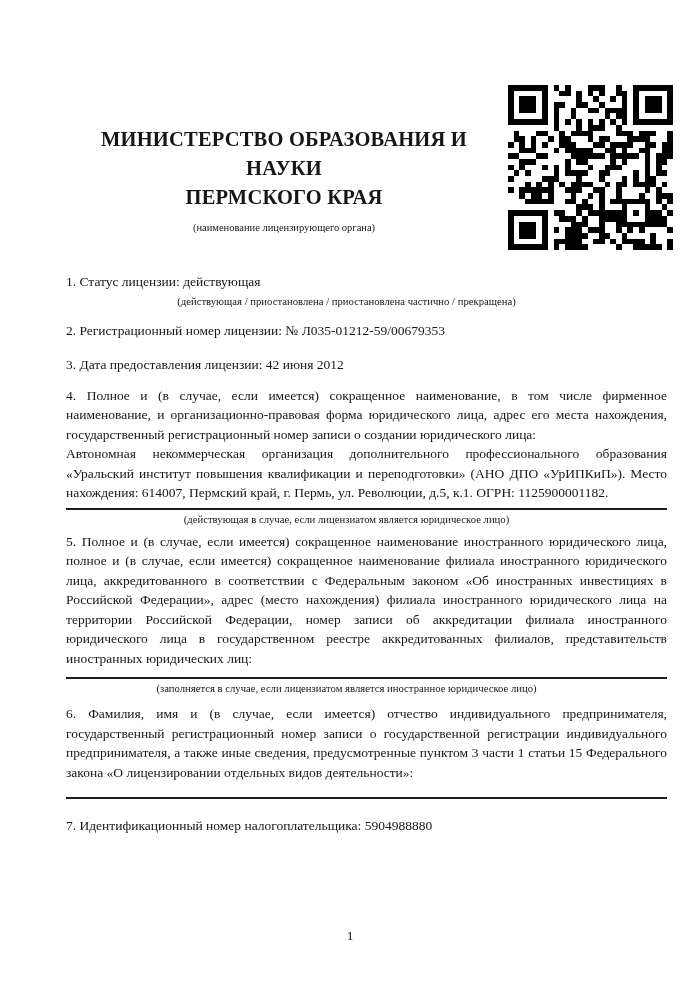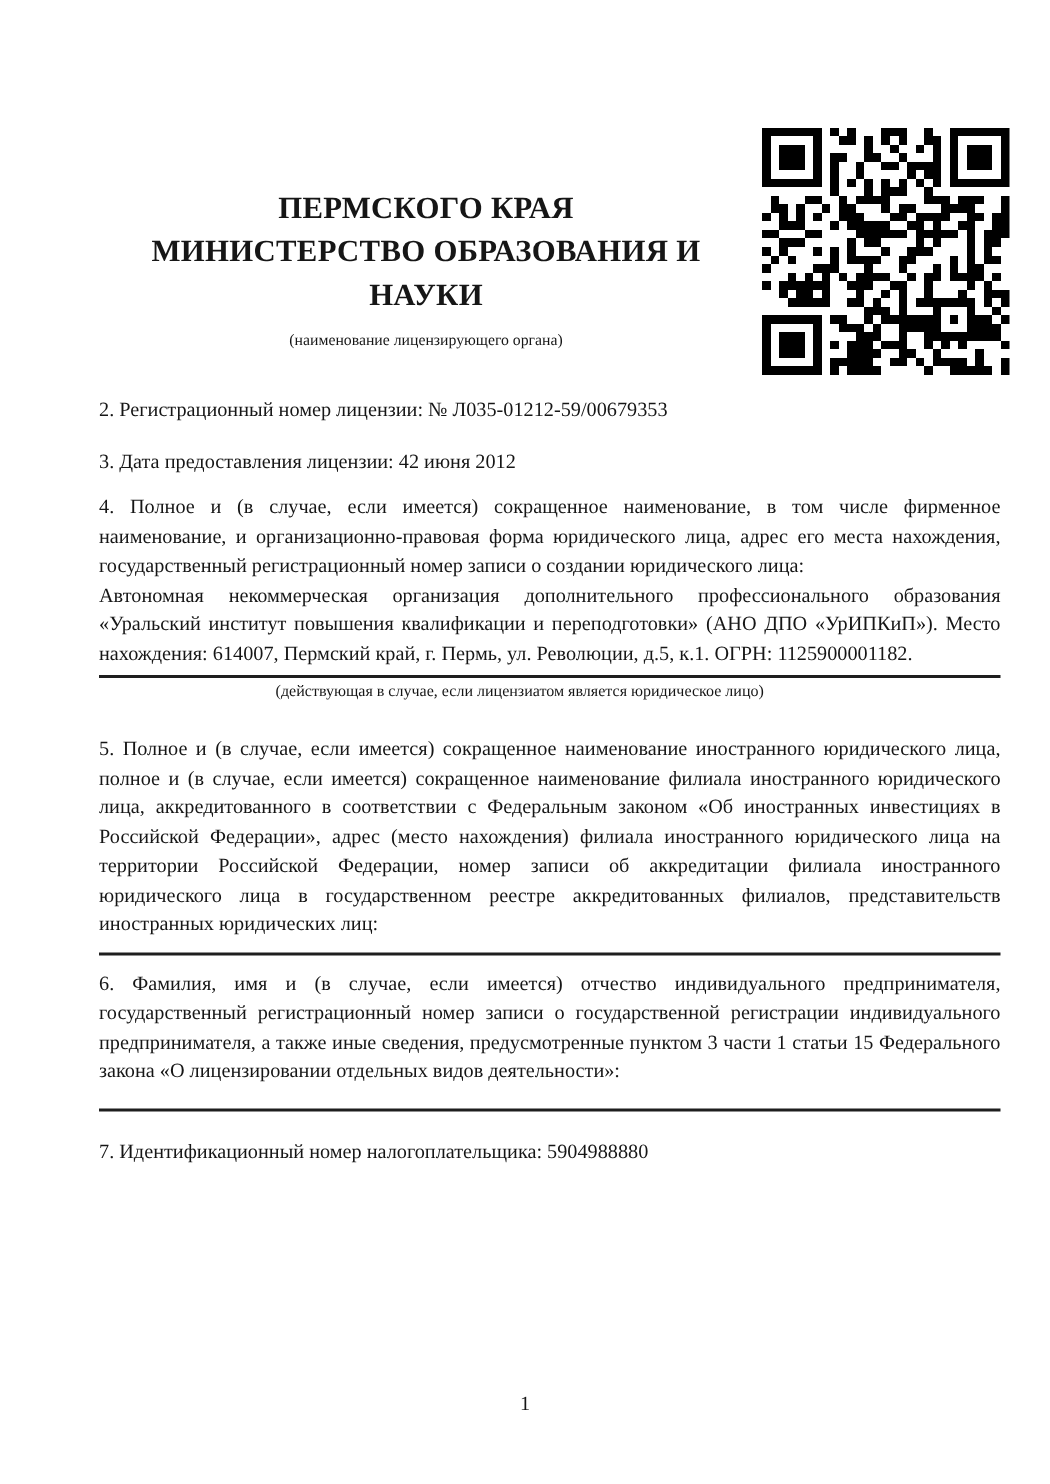--- a/index.html
+++ b/index.html
@@ -26,39 +26,39 @@
   .sec{font-size:13.5px;line-height:19.5px;}
   .just .par{text-align:justify;}
   .note{font-size:10.7px;line-height:13px;text-align:center;padding-right:40px;margin-top:3px;}
   .rule{border-top:2px solid #1e1e1e;height:0;}
 
   .sec-status{margin-top:22px;}
   .sec-regnum{margin-top:13px;}
   .sec-date{margin-top:15px;}
   .sec-legal{margin-top:11px;}
   .sec-legal .rule{margin-top:5px;}
-  .sec-foreign{margin-top:21px;}
+  .sec-foreign{margin-top:6px;}
   .sec-foreign .rule{margin-top:9px;}
   .sec-entrep{margin-top:9px;}
   .sec-entrep .rule{margin-top:15px;}
   .sec-inn{margin-top:17px;}
 
   .footer{position:absolute;top:926px;left:0;width:700px;text-align:center;
           font-size:13.5px;line-height:19.5px;}
 </style>
 </head>
 <body>
 
 <div class="content">
 
   <div class="header-row">
     <div class="ministry">
       <div class="ministry-name">
+        <div>МИНИСТЕРСТВО ОБРАЗОВАНИЯ И НАУКИ</div>
         <div>ПЕРМСКОГО КРАЯ</div>
-        <div>МИНИСТЕРСТВО ОБРАЗОВАНИЯ И НАУКИ</div>
       </div>
       <div class="ministry-caption">(наименование лицензирующего органа)</div>
     </div>
     <div class="qr-wrap">
       <svg id="qr-svg" viewBox="0 0 29 29" width="165" height="165" fill="#000000">
           <rect x="0" y="0" width="1" height="1"></rect>
           <rect x="1" y="0" width="1" height="1"></rect>
           <rect x="2" y="0" width="1" height="1"></rect>
           <rect x="3" y="0" width="1" height="1"></rect>
           <rect x="4" y="0" width="1" height="1"></rect>
@@ -483,40 +483,45 @@
           <rect x="23" y="28" width="1" height="1"></rect>
           <rect x="24" y="28" width="1" height="1"></rect>
           <rect x="25" y="28" width="1" height="1"></rect>
           <rect x="26" y="28" width="1" height="1"></rect>
           <rect x="28" y="28" width="1" height="1"></rect>
         </svg>
     </div>
   </div>
 
 
+  <div class="sec sec-status">
+    <div class="par">1. Статус лицензии: действующая</div>
+    <div class="note">(действующая / приостановлена / приостановлена частично / прекращена)</div>
+  </div>
 
   <div class="sec sec-regnum">
     <div class="par">2. Регистрационный номер лицензии: № Л035-01212-59/00679353</div>
   </div>
 
   <div class="sec sec-date">
     <div class="par">3. Дата предоставления лицензии: 42 июня 2012</div>
   </div>
 
   <div class="sec sec-legal just">
     <div class="par">4. Полное и (в случае, если имеется) сокращенное наименование, в том числе фирменное наименование, и организационно-правовая форма юридического лица, адрес его места нахождения, государственный регистрационный номер записи о создании юридического лица:</div>
     <div class="par">Автономная некоммерческая организация дополнительного профессионального образования «Уральский институт повышения квалификации и переподготовки» (АНО ДПО «УрИПКиП»). Место нахождения: 614007, Пермский край, г. Пермь, ул. Революции, д.5, к.1. ОГРН: 1125900001182.</div>
     <div class="rule"></div>
     <div class="note">(действующая в случае, если лицензиатом является юридическое лицо)</div>
   </div>
 
   <div class="sec sec-foreign just">
     <div class="par">5. Полное и (в случае, если имеется) сокращенное наименование иностранного юридического лица, полное и (в случае, если имеется) сокращенное наименование филиала иностранного юридического лица, аккредитованного в соответствии с Федеральным законом «Об иностранных инвестициях в Российской Федерации», адрес (место нахождения) филиала иностранного юридического лица на территории Российской Федерации, номер записи об аккредитации филиала иностранного юридического лица в государственном реестре аккредитованных филиалов, представительств иностранных юридических лиц:</div>
     <div class="par"></div>
     <div class="rule"></div>
+    <div class="note">(заполняется в случае, если лицензиатом является иностранное юридическое лицо)</div>
   </div>
 
   <div class="sec sec-entrep just">
     <div class="par">6. Фамилия, имя и (в случае, если имеется) отчество индивидуального предпринимателя, государственный регистрационный номер записи о государственной регистрации индивидуального предпринимателя, а также иные сведения, предусмотренные пунктом 3 части 1 статьи 15 Федерального закона «О лицензировании отдельных видов деятельности»:</div>
     <div class="par"></div>
     <div class="rule"></div>
   </div>
 
   <div class="sec sec-inn">
     <div class="par">7. Идентификационный номер налогоплательщика: 5904988880</div>

